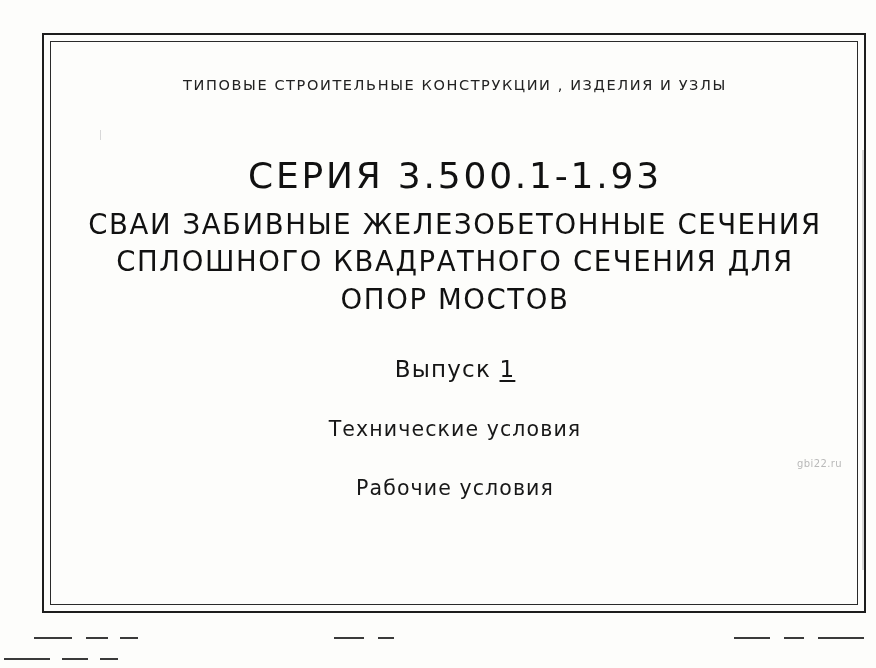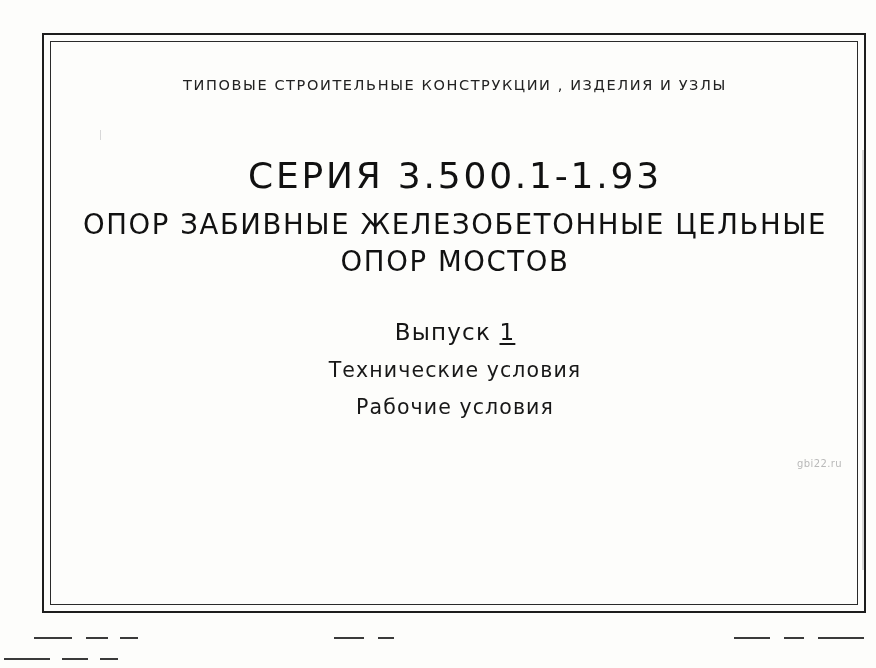--- a/index.html
+++ b/index.html
@@ -96,21 +96,21 @@
     font-size: 23px;
     letter-spacing: 1.2px;
     color: #151515;
   }
   .issue .num {
     text-decoration: underline;
     text-underline-offset: 3px;
   }
 
   .sub {
-    margin-top: 13px;
+    margin-top: 35px;
     font-size: 20.5px;
     letter-spacing: 1.1px;
     color: #181818;
   }
   .sub.first { margin-top: 22px; }
 
   
   .watermark {
     position: absolute;
     right: 34px;
@@ -161,21 +161,22 @@
   <div class="frame-outer"></div>
   <div class="frame-inner"></div>
   <div class="frame-baseline"></div>
 
   <div class="content">
 
     <div class="kicker">ТИПОВЫЕ СТРОИТЕЛЬНЫЕ КОНСТРУКЦИИ , ИЗДЕЛИЯ И УЗЛЫ</div>
 
     <div class="title-block">
       <div class="series-line">СЕРИЯ  3.500.1-1.93</div>
-      <div class="main-line">ОПОР ЗАБИВНЫЕ ЖЕЛЕЗОБЕТОННЫЕ ЦЕЛЬНЫЕ</div>
+      <div class="main-line">СВАИ ЗАБИВНЫЕ ЖЕЛЕЗОБЕТОННЫЕ СЕЧЕНИЯ</div>
+      <div class="main-line">СПЛОШНОГО КВАДРАТНОГО СЕЧЕНИЯ ДЛЯ</div>
       <div class="main-line">ОПОР МОСТОВ</div>
     </div>
 
     <div class="issue">
       <span>Выпуск</span>
       <span class="num">1</span>
     </div>
 
     <div class="sub">Технические условия</div>
     <div class="sub">Рабочие условия</div>

